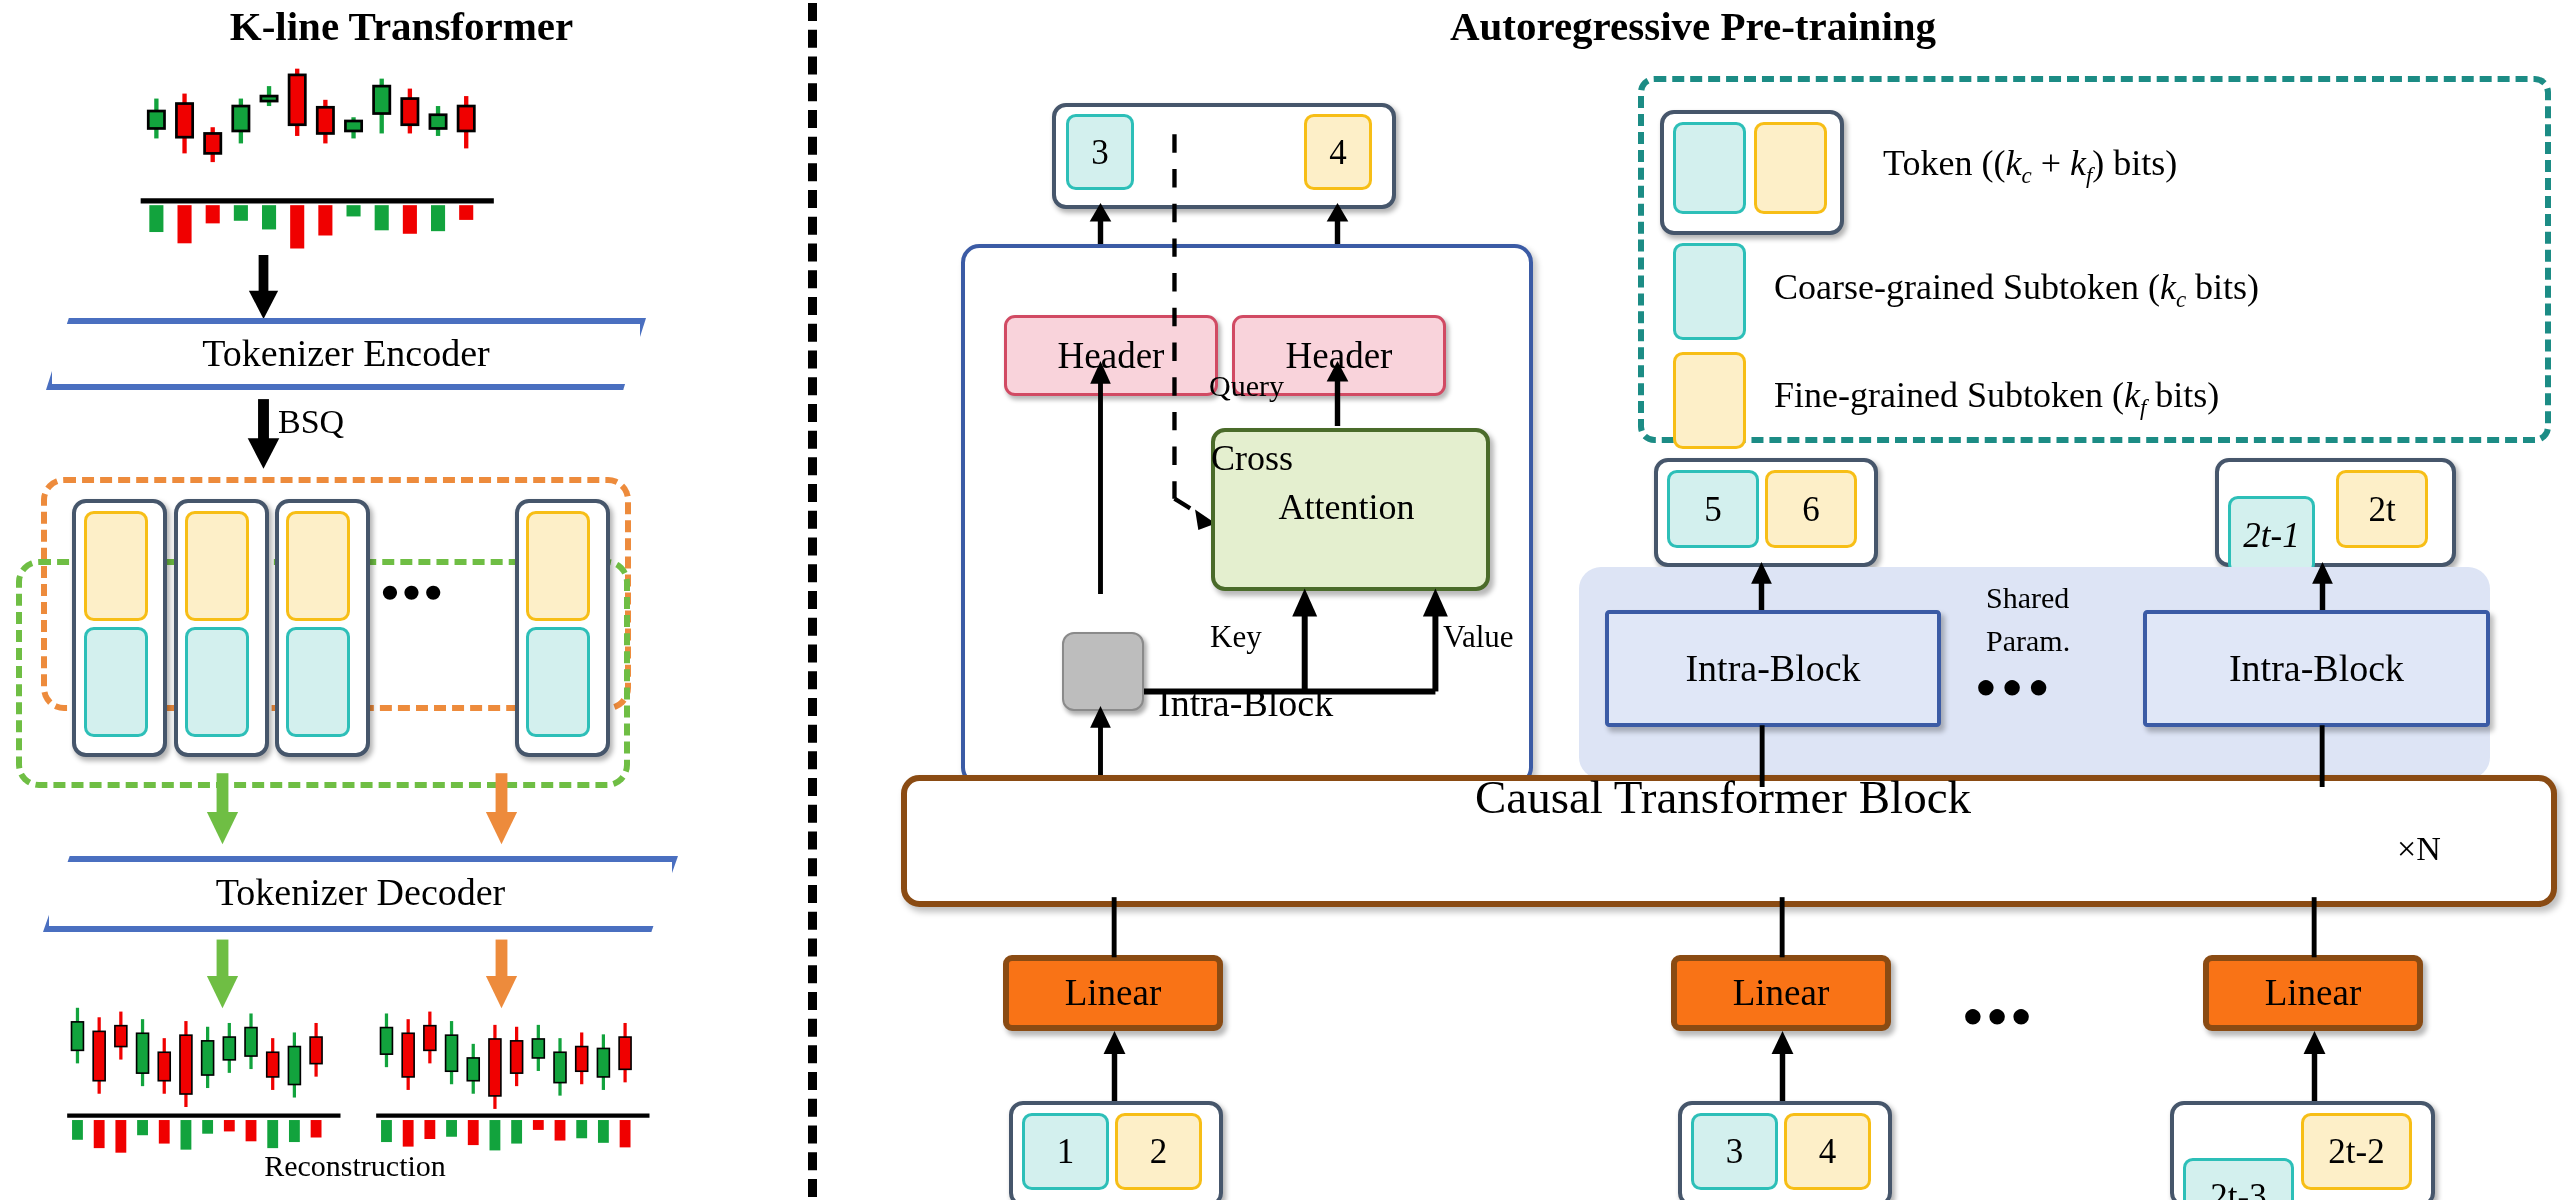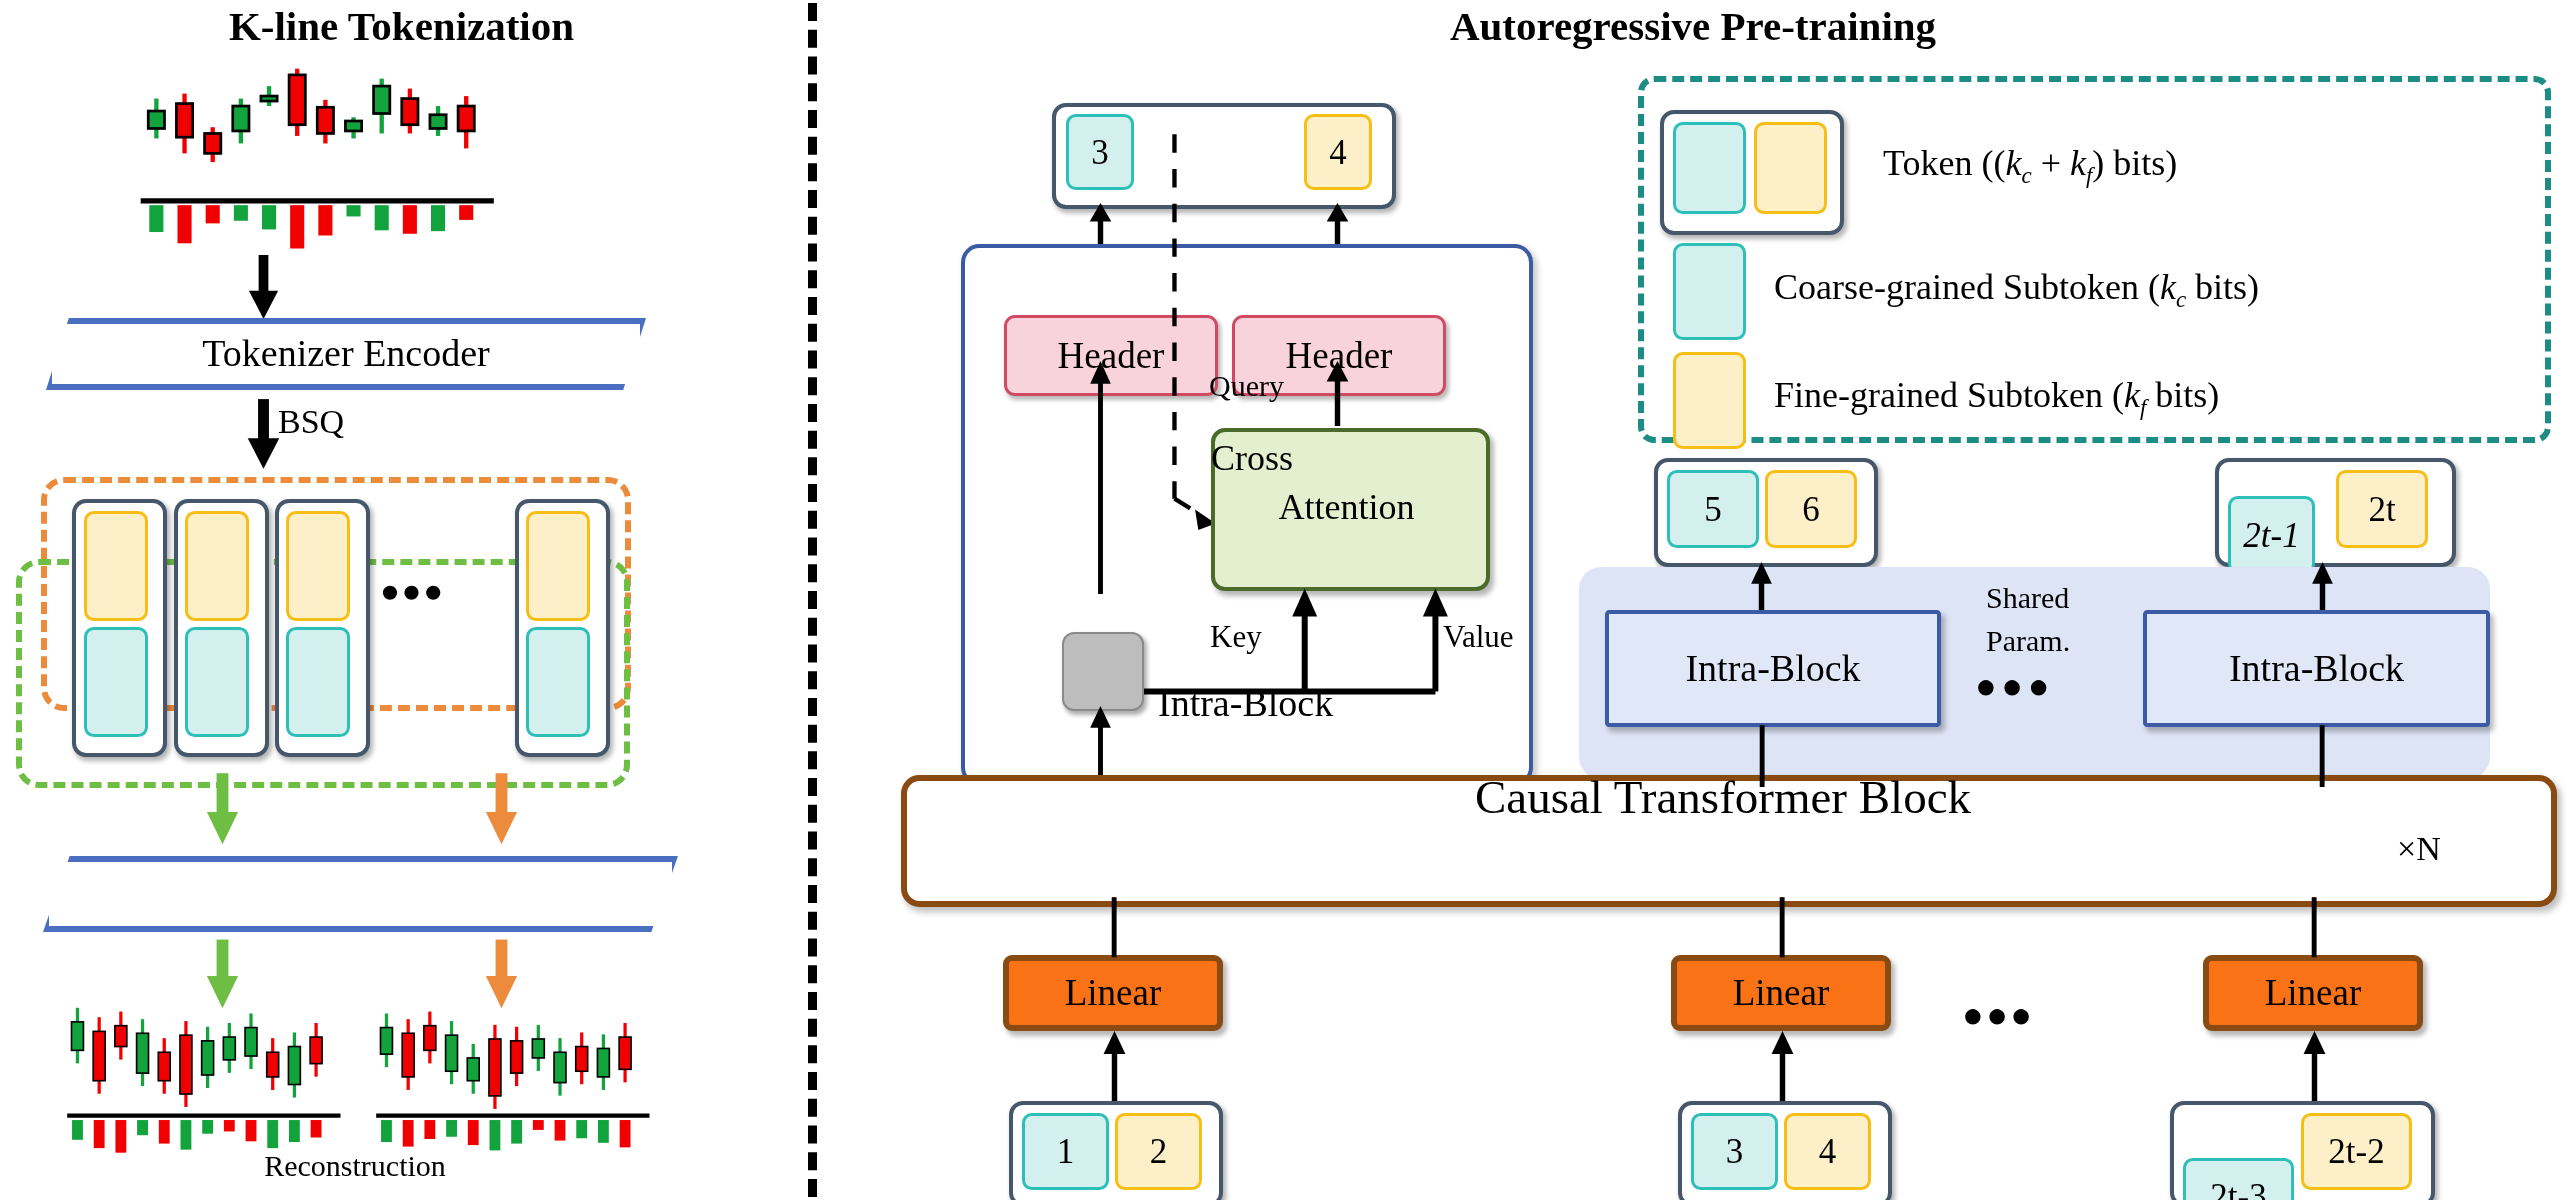--- a/index.html
+++ b/index.html
@@ -44,21 +44,21 @@
   .dash-tl{border:6.5px dashed #1C8C85;border-radius:16.3px;}
 
   .lbl{position:absolute;white-space:nowrap;}
   svg{position:absolute;overflow:visible;}
   .divider{position:absolute;left:808px;top:3.3px;width:0;height:1194px;
            border-left:9.2px dashed #000;}
 </style>
 </head>
 <body>
 
-<div class="ttl abs" style="left:0;top:2.2px;width:803px;font-size:41px;">K-line Tokenization</div>
+<div class="ttl abs" style="left:0;top:2.2px;width:803px;font-size:41px;">K-line Transformer</div>
 
 <div class="ttl abs" style="left:825px;top:2.2px;width:1736px;font-size:41px;">Autoregressive Pre-training</div>
 
 <div class="divider"></div>
 
 <svg width="369" height="195" style="left:136px;top:60px;" viewBox="0 0 680 360">
   <g id="kl-orig">
       <line x1="37" y1="71.19999999999999" x2="37" y2="144.8" stroke="#12A33D" stroke-width="8"></line>
       <rect x="22" y="94.19999999999999" width="30" height="32.2" fill="#12A33D" stroke="#000" stroke-width="5"></rect>
       <line x1="89" y1="62" x2="89" y2="172.39999999999998" stroke="#F00000" stroke-width="8"></line>
@@ -143,20 +143,21 @@
   <polygon points="40,132 11,72 69,72" fill="#6FBE44"></polygon>
 </svg>
 <svg width="43" height="73" style="left:480px;top:773px;" viewBox="0 0 80 135">
   <line x1="40" y1="0" x2="40" y2="80" stroke="#ED8B3C" stroke-width="22"></line>
   <polygon points="40,132 11,72 69,72" fill="#ED8B3C"></polygon>
 </svg>
 
 <div class="trap" style="left:43px;top:856px;width:635px;height:76px;">
   <div class="inner" style="clip-path:polygon(4.2% 0,100% 0,95.8% 100%,0 100%);
        -webkit-clip-path:polygon(4.2% 0,100% 0,95.8% 100%,0 100%);"></div>
+  <div class="abs" style="left:0;top:14px;width:635px;text-align:center;font-size:38px;">Tokenizer Decoder</div>
 </div>
 
 <svg width="43" height="71" style="left:201px;top:939px;" viewBox="0 0 80 130">
   <line x1="40" y1="0" x2="40" y2="76" stroke="#6FBE44" stroke-width="22"></line>
   <polygon points="40,128 11,68 69,68" fill="#6FBE44"></polygon>
 </svg>
 <svg width="43" height="71" style="left:480px;top:939px;" viewBox="0 0 80 130">
   <line x1="40" y1="0" x2="40" y2="76" stroke="#ED8B3C" stroke-width="22"></line>
   <polygon points="40,128 11,68 69,68" fill="#ED8B3C"></polygon>
 </svg>

